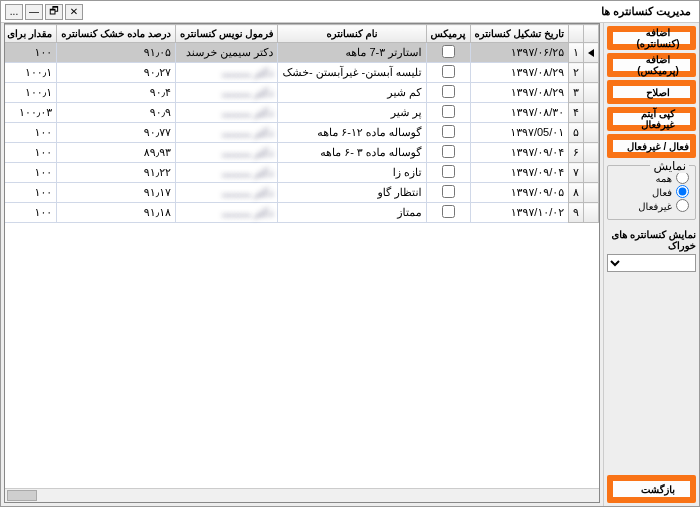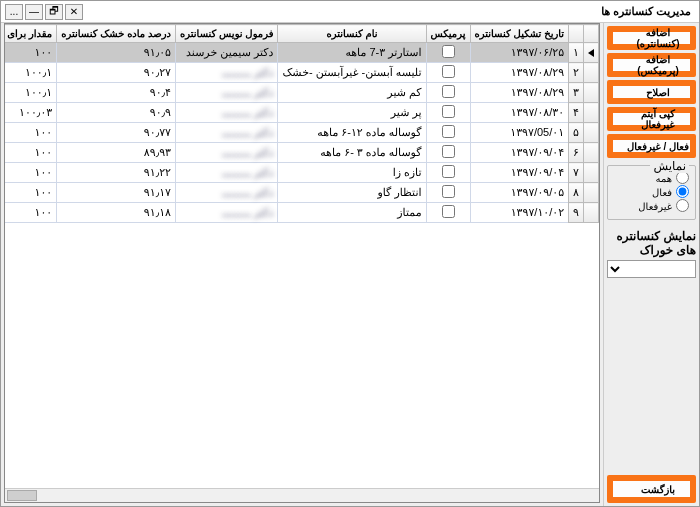--- a/index.html
+++ b/index.html
@@ -100,24 +100,25 @@
 }
 .radio-row {
   display: flex;
   align-items: flex-end;
   gap: 4px;
   margin: 1px 0;
   font-size: 10px;
 }
 .radio-row input { margin: 0; }
 .feed-label {
-  font-size: 12px;
+  font-size: 10px;
   font-weight: bold;
   margin-top: 6px;
   text-align: right;
+  font-family: Liberation Serif, serif;
 }
 .feed-select {
   width: 100%;
   height: 18px;
   border: 1px solid #999;
   background: #fff;
   font-family: Tahoma, sans-serif;
   font-size: 10px;
 }
 .spacer { flex: 1; }

